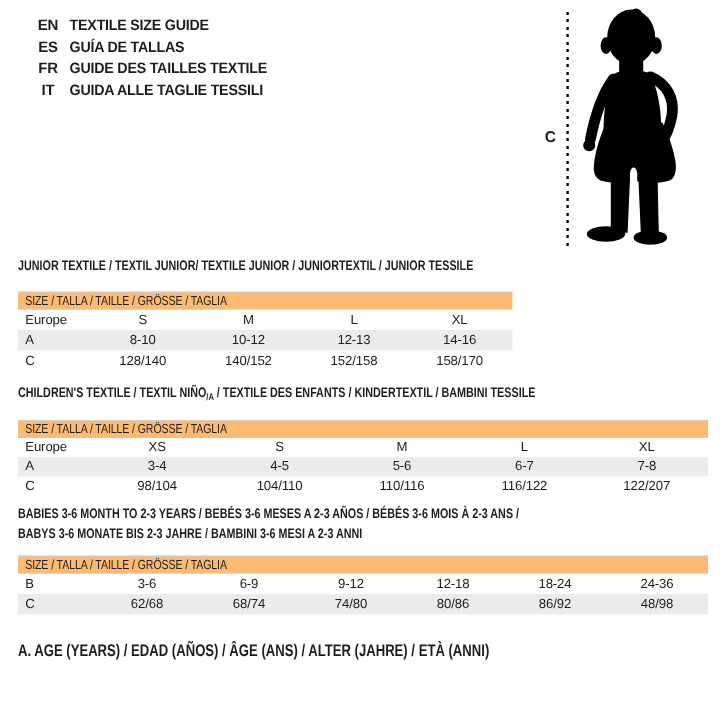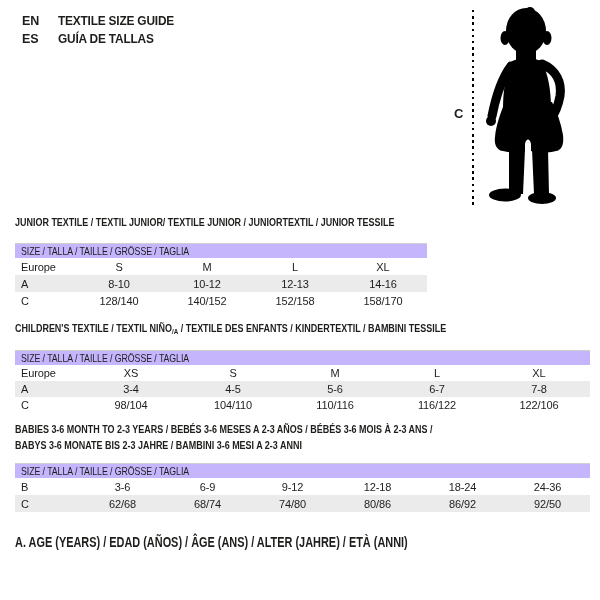--- a/index.html
+++ b/index.html
@@ -8,42 +8,42 @@
     font-family:"Liberation Sans", sans-serif;
     color:#1d1d1b;position:relative;overflow:hidden;
     -webkit-font-smoothing:antialiased;
   }
   .cond{display:inline-block;transform:scaleX(0.78);transform-origin:0 50%;white-space:nowrap;}
   .cond80{display:inline-block;transform:scaleX(0.80);transform-origin:0 50%;white-space:nowrap;}
   .cond95{display:inline-block;transform:scaleX(0.95);transform-origin:0 50%;white-space:nowrap;}
 
   
   .lang-block{position:absolute;left:22px;top:12px;}
-  .lang-row{display:flex;height:18px;align-items:center;font-weight:bold;font-size:12.5px;letter-spacing:-0.2px;}
+  .lang-row{display:flex;height:18px;align-items:center;font-weight:bold;font-size:12.5px;letter-spacing:-0.2px;text-align:center;}
   .lang-code{width:36px;flex:none;}
 
   
   .measure-line{position:absolute;left:472px;top:10px;width:2px;height:198px;
     background:repeating-linear-gradient(to bottom,#000 0 2.5px,transparent 2.5px 6.2px);}
   .measure-label{position:absolute;left:454px;top:106px;font-weight:bold;font-size:13px;}
   .baby{position:absolute;left:478px;top:4px;}
 
   
   .sec-title{position:absolute;left:15px;margin:0;font-size:11.5px;font-weight:bold;letter-spacing:0;}
   .title-1{top:216px;}
   .title-2{top:322px;text-align:right;}
   .title-3{top:421px;line-height:16px;}
   .sub{font-size:8px;vertical-align:-2px;}
 
   
   .table{position:absolute;left:15px;font-size:11px;letter-spacing:-0.1px;}
   .t1{top:243px;width:412px;}
   .t2{top:350px;width:575px;}
   .t3{top:463px;width:575px;}
-  .thead{height:15px;background:#c4b5fd;display:flex;align-items:center;padding-left:6px;box-sizing:border-box;border-top:1px solid #cfcfcf;}
+  .thead{height:15px;background:#fdba74;display:flex;align-items:center;padding-left:6px;box-sizing:border-box;border-top:1px solid #cfcfcf;}
   .trow{display:flex;align-items:center;height:17px;}
   .t2 .trow{height:16px;}
   .shaded{background:#ebebeb;}
   .rlabel{padding-left:6px;box-sizing:border-box;flex:none;}
   .t1 .rlabel{width:60px;}
   .t2 .rlabel,.t3 .rlabel{width:65px;}
   .cell{text-align:center;flex:none;}
   .t1 .cell{width:88px;}
   .t2 .cell{width:102px;}
   .t3 .cell{width:85px;}
@@ -56,20 +56,28 @@
 <body>
 
 <div class="lang-block">
   <div class="lang-row">
     <span class="lang-code">EN</span>
     <span class="cond95">TEXTILE SIZE GUIDE</span>
   </div>
   <div class="lang-row">
     <span class="lang-code">ES</span>
     <span class="cond95">GUÍA DE TALLAS</span>
+  </div>
+  <div class="lang-row">
+    <span class="lang-code">FR</span>
+    <span class="cond95">GUIDE DES TAILLES TEXTILE</span>
+  </div>
+  <div class="lang-row">
+    <span class="lang-code">IT</span>
+    <span class="cond95">GUIDA ALLE TAGLIE TESSILI</span>
   </div>
 </div>
 
 <div class="measure-line"></div>
 <div class="measure-label">C</div>
 
 <svg class="baby" width="100" height="202" viewBox="0 0 100 202" xmlns="http://www.w3.org/2000/svg" fill="#000000">
   <circle cx="52" cy="8" r="5"></circle>
   <ellipse cx="48" cy="27" rx="20" ry="23"></ellipse>
   <ellipse cx="27" cy="34" rx="4.5" ry="7"></ellipse>
@@ -136,21 +144,21 @@
     <span class="cell">5-6</span>
     <span class="cell">6-7</span>
     <span class="cell">7-8</span>
   </div>
   <div class="trow">
     <span class="rlabel">C</span>
     <span class="cell">98/104</span>
     <span class="cell">104/110</span>
     <span class="cell">110/116</span>
     <span class="cell">116/122</span>
-    <span class="cell">122/106</span>
+    <span class="cell">122/207</span>
   </div>
 </div>
 
 <h2 class="sec-title title-3">
   <span class="cond">BABIES 3-6 MONTH TO 2-3 YEARS / BEBÉS 3-6 MESES A 2-3 AÑOS / BÉBÉS 3-6 MOIS À 2-3 ANS /</span><br>
   <span class="cond">BABYS 3-6 MONATE BIS 2-3 JAHRE / BAMBINI 3-6 MESI A 2-3 ANNI</span>
 </h2>
 
 <div class="table t3">
   <div class="thead">
@@ -165,21 +173,21 @@
     <span class="cell">18-24</span>
     <span class="cell">24-36</span>
   </div>
   <div class="trow shaded">
     <span class="rlabel">C</span>
     <span class="cell">62/68</span>
     <span class="cell">68/74</span>
     <span class="cell">74/80</span>
     <span class="cell">80/86</span>
     <span class="cell">86/92</span>
-    <span class="cell">92/50</span>
+    <span class="cell">48/98</span>
   </div>
 </div>
 
 <div class="footnotes">
   <div class="fn">
       <span class="cond">A. AGE (YEARS) / EDAD (AÑOS) / ÂGE (ANS) / ALTER (JAHRE) / ETÀ (ANNI)</span>
     </div>
 </div>
 
 </body></html>

